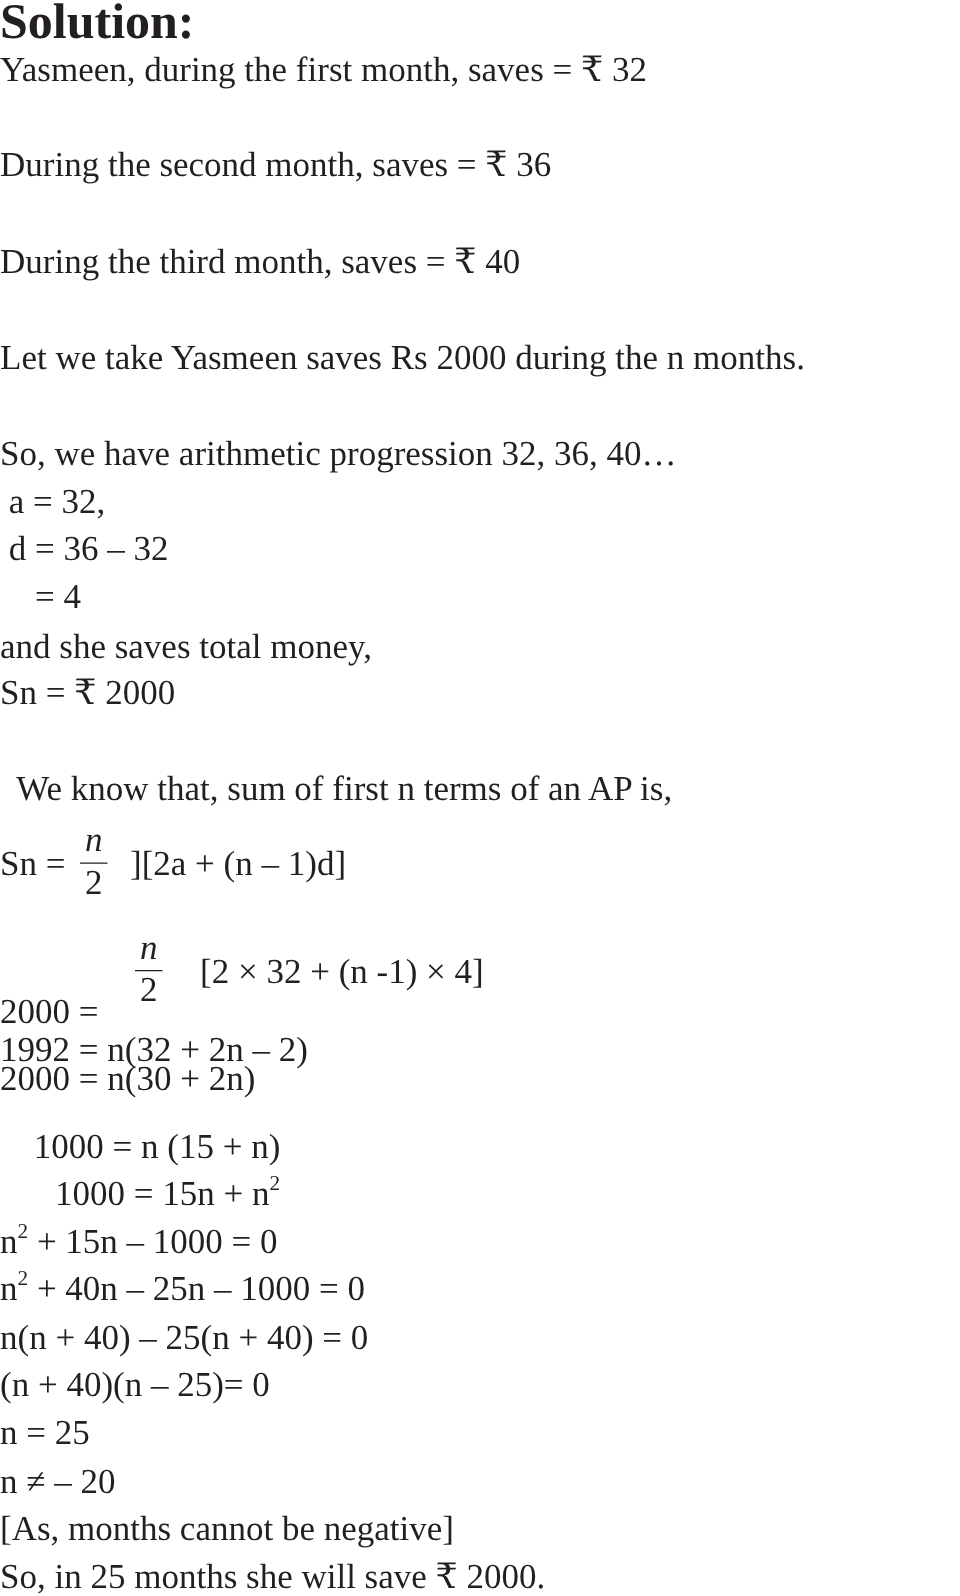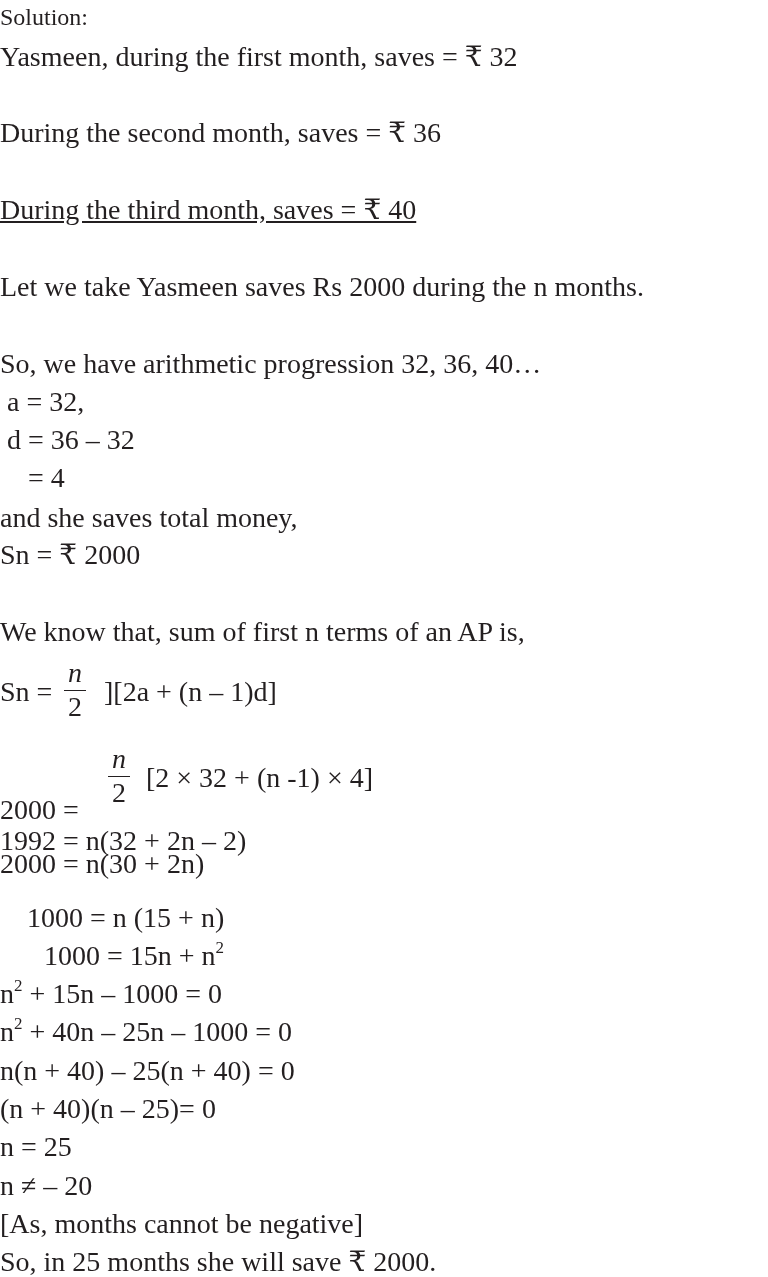--- a/index.html
+++ b/index.html
@@ -5,64 +5,64 @@
   html, body { margin: 0; padding: 0; background: #ffffff; }
   body {
     width: 768px; height: 1277px; overflow: hidden; position: relative;
     font-family: "Liberation Serif", "DejaVu Serif", serif;
     color: #231f20;
   }
   .line {
     position: absolute; left: 0; white-space: nowrap;
     font-size: 28px; line-height: 32px;
   }
-  .title { font-weight: normal; font-size: 24px; line-height: 34px; }
+  .title { font-weight: bold; font-size: 40px; line-height: 34px; }
   sup { font-size: 17px; vertical-align: 0; position: relative; top: -12px; }
   .frac {
     position: absolute; font-size: 28px; line-height: 30px; text-align: center; width: 22px;
   }
   .frac .num { font-style: italic; display: block; }
   .frac .bar { display: block; border-top: 1.5px solid #231f20; width: 22px; margin: 2px 0 1px; }
   .frac .den { display: block; }
 </style>
 </head>
 <body>
 
 <div>
   <div class="line title" style="top:0px;">Solution:</div>
   <div class="line" style="top:41px;">Yasmeen, during the first month, saves = ₹ 32</div>
   <div class="line" style="top:117px;">During the second month, saves = ₹ 36</div>
-  <div class="line" style="top:194px;text-decoration:underline;">During the third month, saves = ₹ 40</div>
+  <div class="line" style="top:194px;">During the third month, saves = ₹ 40</div>
   <div class="line" style="top:271px;">Let we take Yasmeen saves Rs 2000 during the n months.</div>
   <div class="line" style="top:348px;">So, we have arithmetic progression 32, 36, 40…</div>
   <div class="line" style="top:386px; white-space:pre;"> a = 32,</div>
   <div class="line" style="top:424px; white-space:pre;"> d = 36 – 32</div>
   <div class="line" style="top:462px; white-space:pre;">    = 4</div>
   <div class="line" style="top:502px;">and she saves total money,</div>
   <div class="line" style="top:539px;">Sn = ₹ 2000</div>
-  <div class="line" style="top:616px;">We know that, sum of first n terms of an AP is,</div>
+  <div class="line" style="top:616px;margin-left:13px;">We know that, sum of first n terms of an AP is,</div>
 
   <div>
     <div class="line" style="top:676px;">Sn =</div>
     <div class="frac" style="left:64px; top:658px;">
       <span class="num">n</span>
       <span class="bar"></span>
       <span class="den">2</span>
     </div>
     <div class="line" style="top:676px; left:104px;">][2a + (n – 1)d]</div>
   </div>
 
   <div>
     <div class="line" style="top:794px;">2000 =</div>
     <div class="frac" style="left:108px; top:744px;">
       <span class="num">n</span>
       <span class="bar"></span>
       <span class="den">2</span>
     </div>
-    <div class="line" style="top:762px; left:146px;">[2 × 32 + (n -1) × 4]</div>
+    <div class="line" style="top:762px; left:160px;">[2 × 32 + (n -1) × 4]</div>
   </div>
 
   <div class="line" style="top:825px;">1992 = n(32 + 2n – 2)</div>
   <div class="line" style="top:848px;">2000 = n(30 + 2n)</div>
   <div class="line" style="top:902px;padding-left:27px;">1000 = n (15 + n)</div>
   <div class="line" style="top:940px;padding-left:44px;"><span>1000 = 15n + n</span><sup>2</sup></div>
   <div class="line" style="top:978px; white-space:pre;"><span>n</span><sup>2</sup><span> + 15n – 1000 = 0</span></div>
   <div class="line" style="top:1016px; white-space:pre;"><span>n</span><sup>2</sup><span> + 40n – 25n – 1000 = 0</span></div>
   <div class="line" style="top:1055px;">n(n + 40) – 25(n + 40) = 0</div>
   <div class="line" style="top:1093px;">(n + 40)(n – 25)= 0</div>

